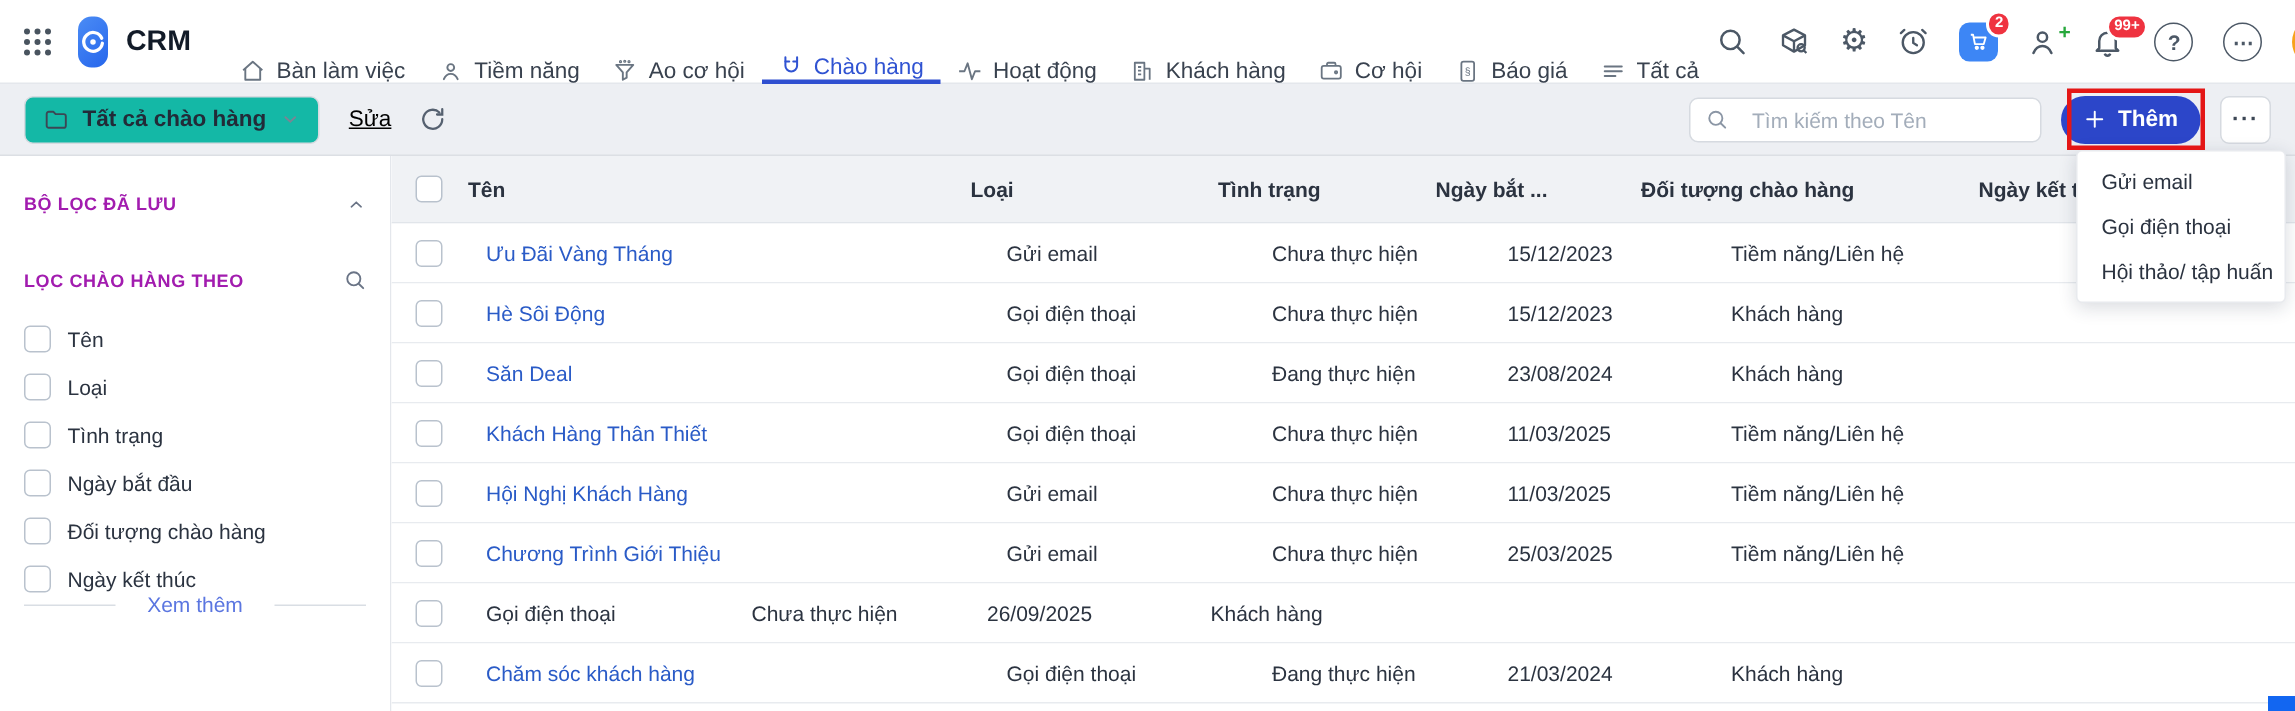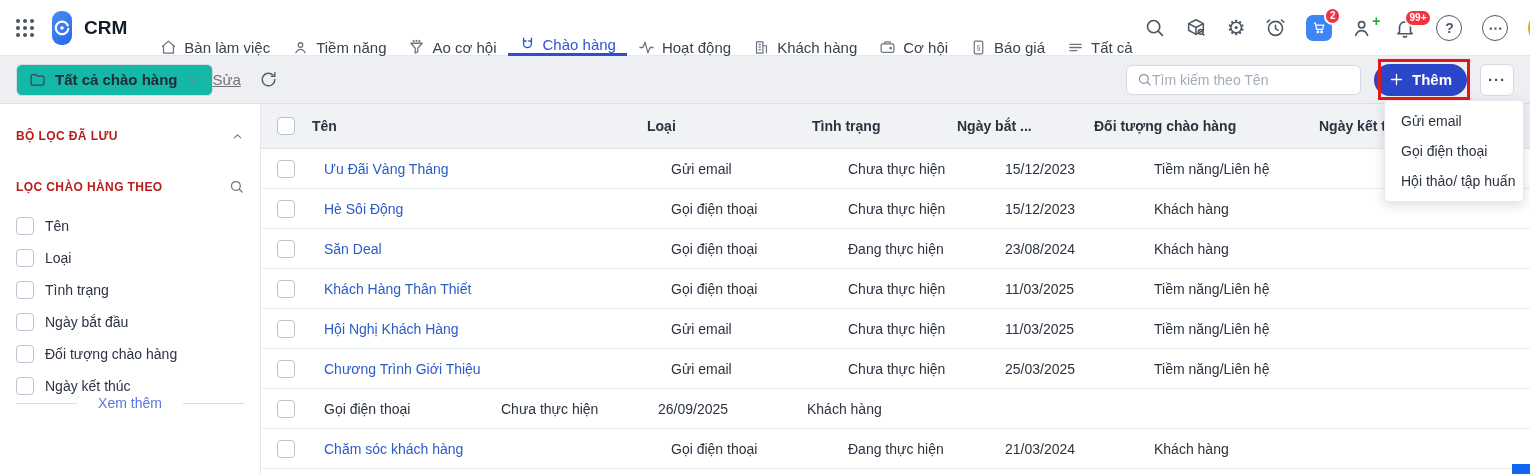--- a/index.html
+++ b/index.html
@@ -35,40 +35,40 @@
   .avatar { width:34px; height:34px; border-radius:50%; background:#f7a21b; color:#fff;
     display:flex; align-items:center; justify-content:center; font-size:14px; font-weight:bold; cursor:pointer; }
 
   
   .toolbar { height:48px; background:#edeff3; display:flex; align-items:center;
     padding:0 16px; border-bottom:1px solid #dcdfe4; }
   .view-btn { height:32px; background:#14b8a6; border:1px solid #d6dae0; border-radius:6px;
     display:flex; align-items:center; gap:9px; padding:0 12px; font-size:15px; font-weight:bold;
     color:#222b38; cursor:pointer; }
   .view-btn .chev { color:#7a8594; display:flex; }
-  .edit-link { color:#737373; font-size:15px; cursor:pointer;text-decoration:underline; }
+  .edit-link { color:#000000; font-size:15px; margin-left:20px; cursor:pointer;text-decoration:underline; }
   .refresh { margin-left:18px; color:#566170; display:flex; cursor:pointer; }
   .toolbar-right { margin-left:auto; display:flex; align-items:center; gap:13px; }
   .search-box { width:235px; height:30px; background:#fff; border:1px solid #d6dae0;
-    border-radius:6px; display:flex; align-items:center; gap:0; padding:0 10px; }
+    border-radius:6px; display:flex; align-items:center; gap:16px; padding:0 10px; }
   .search-box input { border:none; outline:none; background:transparent; font-size:14px;
     color:#333; width:100%; font-family:"Liberation Sans", sans-serif; }
   .search-box input::placeholder { color:#a3adba; }
   .add-btn { height:32px; background:#2c46c9; color:#fff; border:none; border-radius:16px;
     display:flex; align-items:center; gap:8px; padding:0 15px; font-size:15px; font-weight:bold;
     cursor:pointer; font-family:"Liberation Sans", sans-serif; }
   .more-btn { height:32px; width:34px; background:#fff; border:1px solid #d6dae0; border-radius:6px;
     display:flex; align-items:center; justify-content:center; color:#3c4654; font-size:15px;
     font-weight:bold; letter-spacing:1px; cursor:pointer; }
 
   
   .content { display:flex; height:370px; }
   .sidebar { width:261px; min-width:261px; border-right:1px solid #e4e7ec; padding:25px 16px 0; background:#fff; }
   .side-title { display:flex; justify-content:space-between; align-items:center;
-    font-size:12px; font-weight:bold; color:#b91c1c; letter-spacing:.4px; }
+    font-size:12px; font-weight:bold; color:#a21caf; letter-spacing:.4px; }
   .side-title .s-icon { color:#6a7486; display:flex; cursor:pointer; }
   .sec2 { margin-top:36px; }
   .filter-list { margin-top:9px; }
   .filter-item { display:flex; align-items:center; gap:11px; padding-top:14px; font-size:14px;
     color:#2b3340; cursor:pointer; }
   .checkbox { width:18px; height:18px; min-width:18px; border:1.5px solid #b9c2cd; border-radius:4px;
     background:#fff; display:inline-block; cursor:pointer; }
   .show-more { display:flex; align-items:center; gap:21px; }
   .show-more .line { flex:1; height:1px; background:#d9dee4; }
   .show-more span { color:#5b76e0; font-size:14px; cursor:pointer; white-space:nowrap; }

